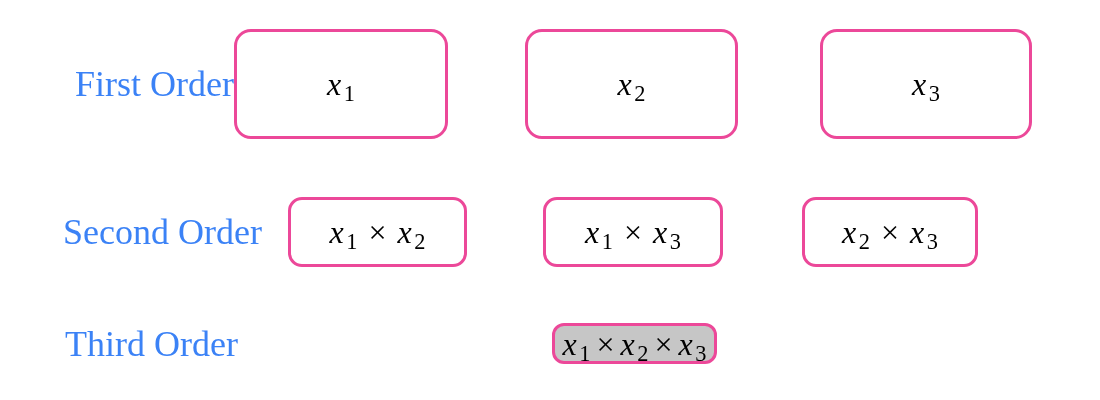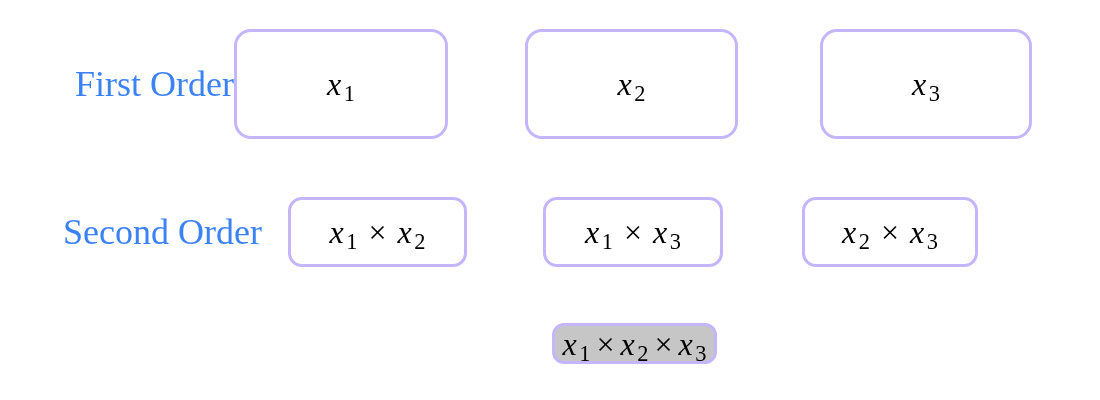--- a/index.html
+++ b/index.html
@@ -24,21 +24,21 @@
     white-space: nowrap;
     color: #3b82f6;
   }
   .label-1 { left: 75px;  top: 84px;  }
   .label-2 { left: 63px;  top: 232px; }
   .label-3 { left: 65px;  top: 344px; }
 
   .box {
     position: absolute;
     box-sizing: border-box;
-    border: 3px solid #c4b5fd;
+    border: 3px solid #ec4899;
     background: #ffffff;
     display: flex;
     align-items: center;
     justify-content: center;
     font-size: 32px;
     line-height: 1;
     white-space: nowrap;
   }
   
   .r1 { top: 29px; height: 110px; border-radius: 17px; }
@@ -74,20 +74,21 @@
   }
   .r3 .times { margin: 0 6px; }
 </style>
 </head>
 <body>
 
 <div class="canvas">
 
   <div class="row-label label-1">First Order</div>
   <div class="row-label label-2">Second Order</div>
+  <div class="row-label label-3">Third Order</div>
 
   <div class="box r1 r1b1">
       <span class="var"><i>x</i><sub>1</sub></span>
     </div>
   <div class="box r1 r1b2">
       <span class="var"><i>x</i><sub>2</sub></span>
     </div>
   <div class="box r1 r1b3">
       <span class="var"><i>x</i><sub>3</sub></span>
     </div>

